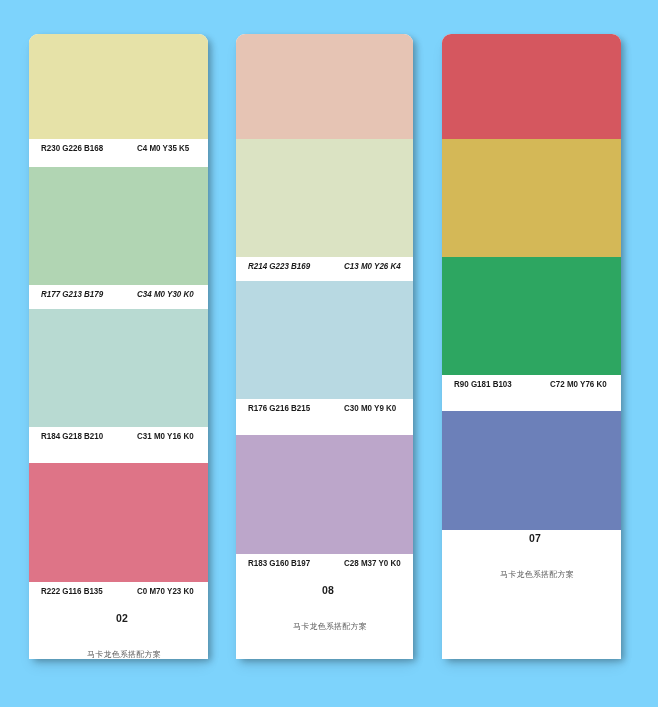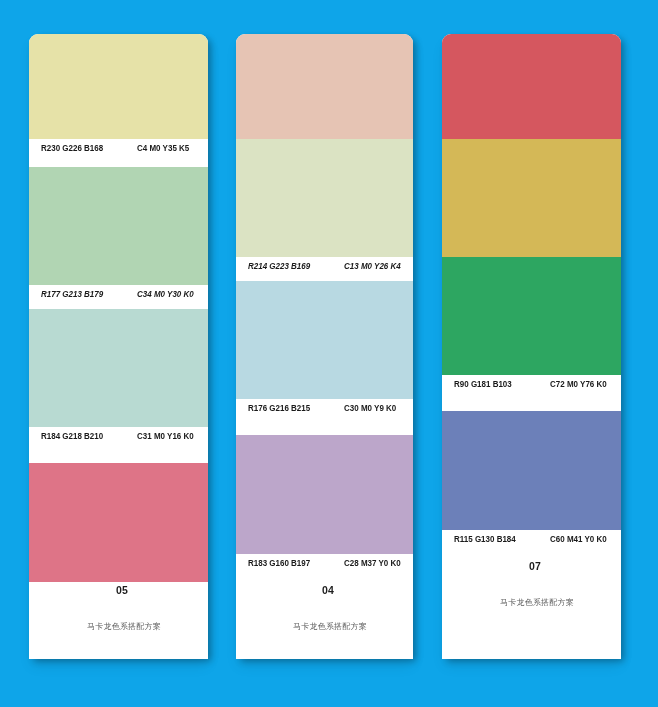--- a/index.html
+++ b/index.html
@@ -2,21 +2,21 @@
 <html><head>
 <meta charset="utf-8">
 <title>Macaron Color Palette Cards</title>
 <style>
   html,body{margin:0;padding:0;}
   body{
     width:658px;height:707px;background:#ffffff;
     font-family:"Liberation Sans", sans-serif;
     overflow:hidden;position:relative;
   }
-  .board{position:absolute;left:0;top:0;width:658px;height:707px;background:#0ea5e9;}
+  .board{position:absolute;left:0;top:0;width:658px;height:707px;background:#7dd3fc;}
 
   .card{
     position:absolute;top:34px;height:625px;
     background:#ffffff;
     border-top-left-radius:9px;border-top-right-radius:9px;
     box-shadow:4px 3px 7px -1px rgba(0,0,0,0.30), 1px 8px 14px -2px rgba(0,0,0,0.10);
     overflow:hidden;
   }
   .card-1{left:29px;width:179px;}
   .card-2{left:236px;width:177px;}
@@ -71,22 +71,26 @@
     <div class="band band-2">
       <span class="rgb">R177 G213 B179</span>
       <span class="cmyk">C34 M0 Y30 K0</span>
     </div>
     <div class="swatch swatch-3" style="background-color: rgb(184, 218, 210);"></div>
     <div class="band band-3">
       <span class="rgb">R184 G218 B210</span>
       <span class="cmyk">C31 M0 Y16 K0</span>
     </div>
     <div class="swatch swatch-4" style="background-color: rgb(222, 116, 135);"></div>
+    <div class="band band-4">
+      <span class="rgb">R222 G116 B135</span>
+      <span class="cmyk">C0 M70 Y23 K0</span>
+    </div>
     <div class="footer">
-      <div class="fnum">05</div>
+      <div class="fnum">02</div>
       <div class="fsub">马卡龙色系搭配方案</div>
     </div>
   </div>
 
   <div class="card card-2">
     <div class="swatch swatch-1" style="background-color: rgb(230, 196, 180);"></div>
     <div class="swatch swatch-2" style="background-color: rgb(219, 227, 195);"></div>
     <div class="band band-2">
       <span class="rgb">R214 G223 B169</span>
       <span class="cmyk">C13 M0 Y26 K4</span>
@@ -95,37 +99,33 @@
     <div class="band band-3">
       <span class="rgb">R176 G216 B215</span>
       <span class="cmyk">C30 M0 Y9 K0</span>
     </div>
     <div class="swatch swatch-4" style="background-color: rgb(188, 166, 202);"></div>
     <div class="band band-4">
       <span class="rgb">R183 G160 B197</span>
       <span class="cmyk">C28 M37 Y0 K0</span>
     </div>
     <div class="footer">
-      <div class="fnum">04</div>
+      <div class="fnum">08</div>
       <div class="fsub">马卡龙色系搭配方案</div>
     </div>
   </div>
 
   <div class="card card-3">
     <div class="swatch swatch-1" style="background-color: rgb(213, 87, 95);"></div>
     <div class="swatch swatch-2" style="background-color: rgb(212, 184, 87);"></div>
     <div class="swatch swatch-3" style="background-color: rgb(45, 166, 97);"></div>
     <div class="band band-3">
       <span class="rgb">R90 G181 B103</span>
       <span class="cmyk">C72 M0 Y76 K0</span>
     </div>
     <div class="swatch swatch-4" style="background-color: rgb(108, 128, 185);"></div>
-    <div class="band band-4">
-      <span class="rgb">R115 G130 B184</span>
-      <span class="cmyk">C60 M41 Y0 K0</span>
-    </div>
     <div class="footer">
       <div class="fnum">07</div>
       <div class="fsub">马卡龙色系搭配方案</div>
     </div>
   </div>
 
 </div>
 
 </body></html>

